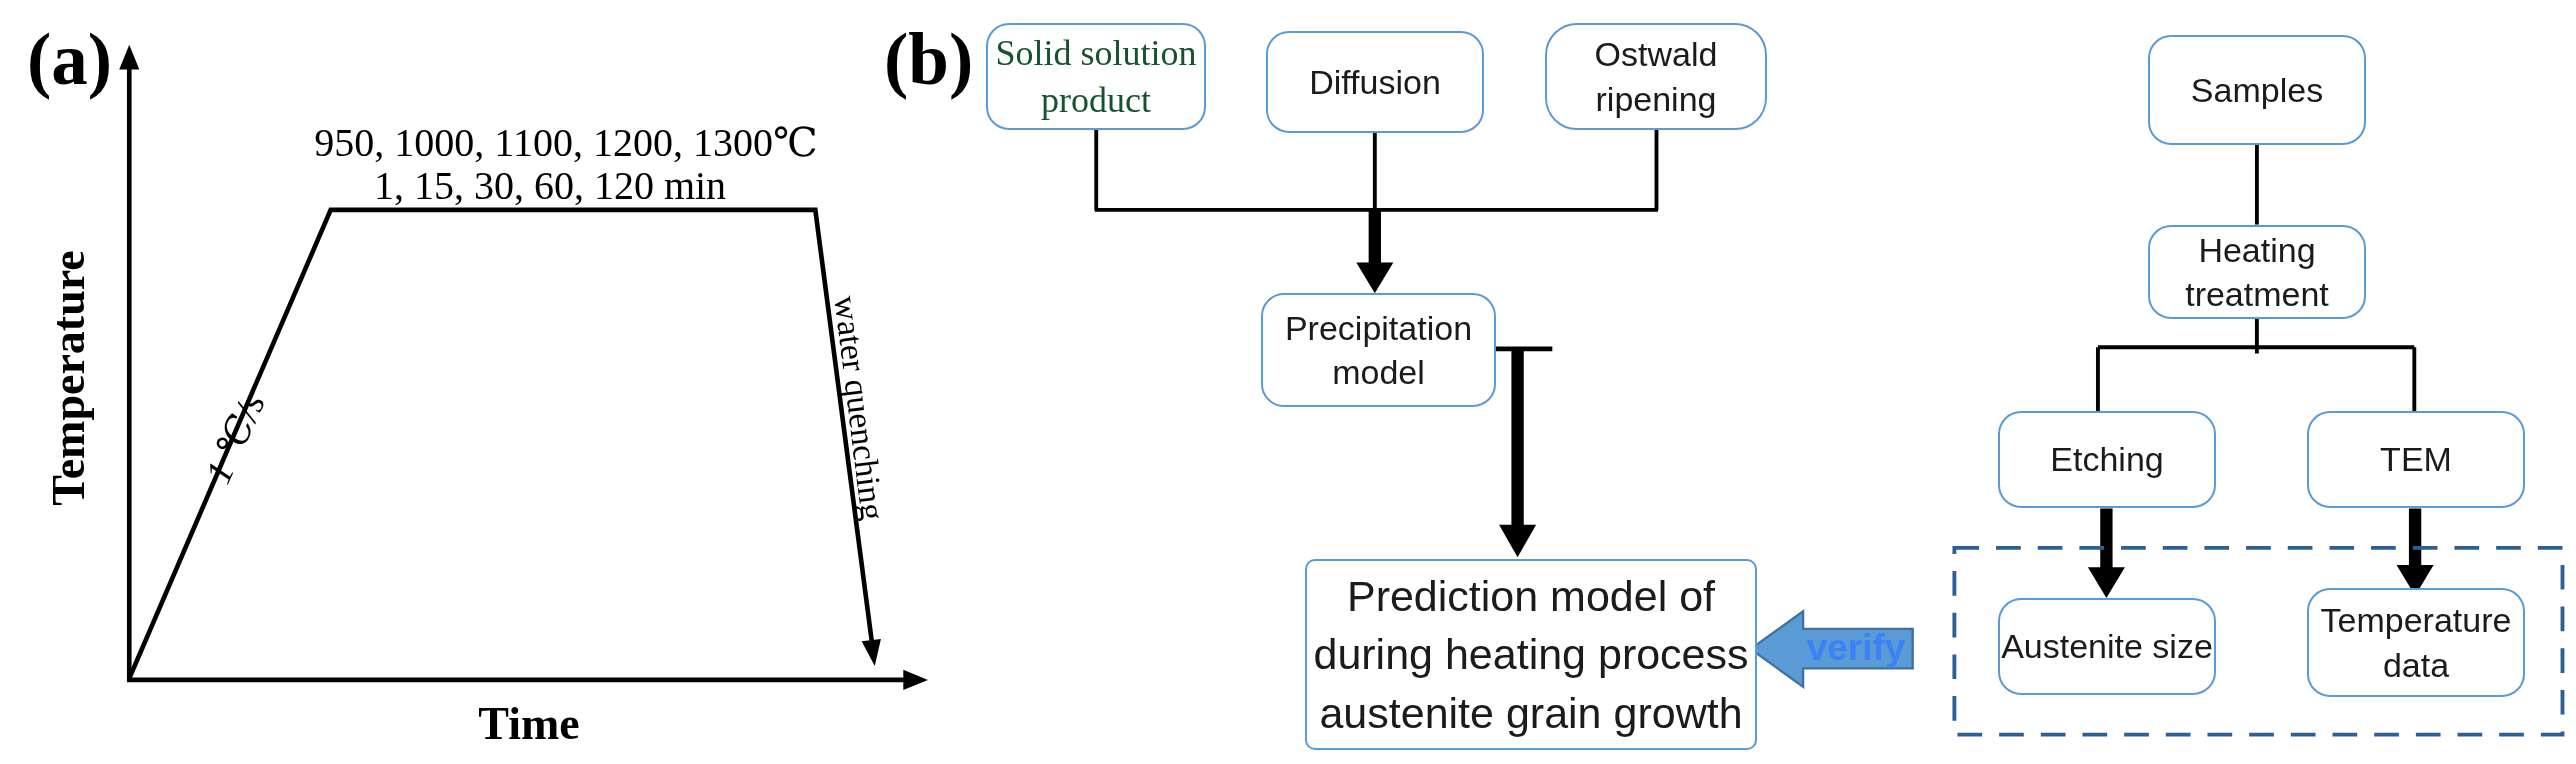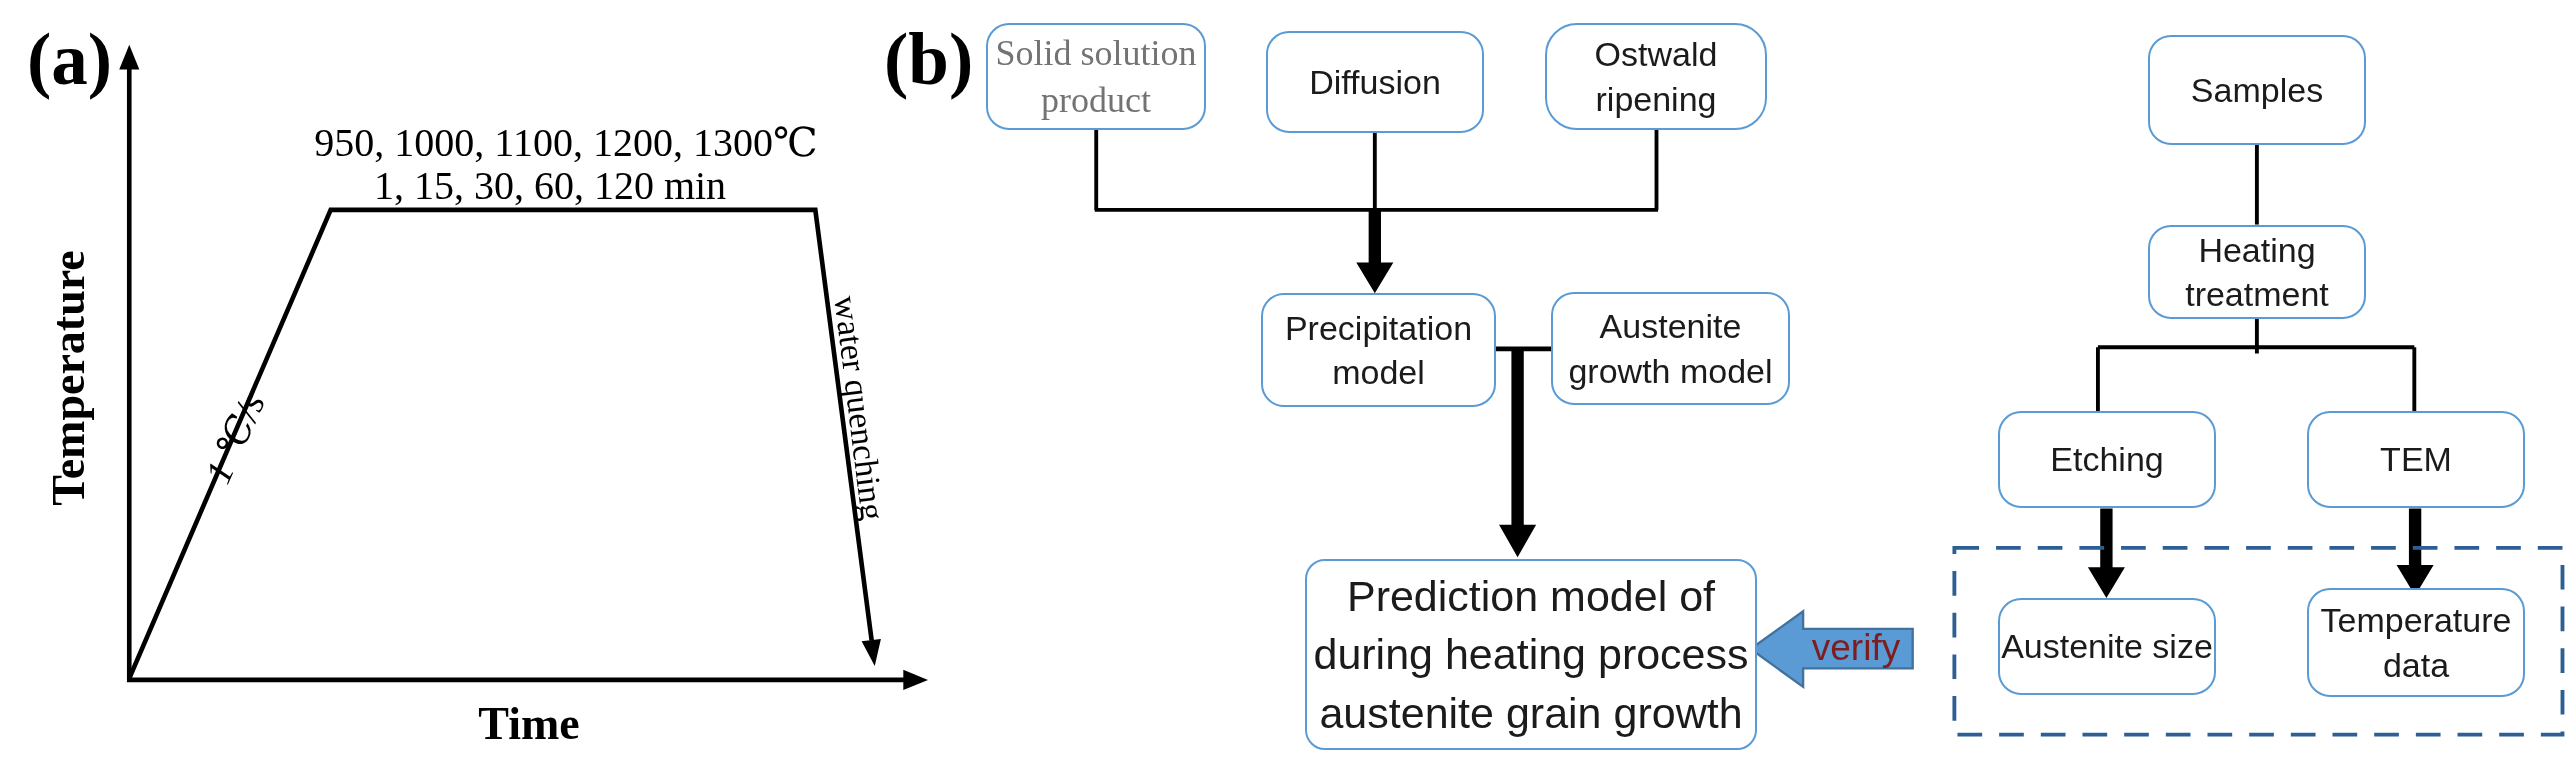--- a/index.html
+++ b/index.html
@@ -29,25 +29,26 @@
   .rot-ramp{font-size:37px;font-style:italic;transform:translate(-50%,-50%) rotate(-66deg);}
   .rot-quench{font-size:34px;transform:translate(-50%,-50%) rotate(83deg);}
   .rot-vert{transform:translate(-50%,-50%) rotate(-90deg);}
   .node{
     position:absolute;box-sizing:border-box;background:#fff;
     border:2.3px solid var(--box-border);border-radius:23px;
     display:flex;flex-direction:column;align-items:center;justify-content:center;
     color:var(--box-text);font-size:34px;line-height:1.3;text-align:center;
   }
   .node .ln{display:block;white-space:nowrap;}
-  .node.serif{font-family:"Liberation Serif","DejaVu Serif",serif;font-size:36px;color:#737373;}
-  .node.big{font-size:43px;border-radius:20px;line-height:1.35;}
+  .node.serif{font-family:"Liberation Serif","DejaVu Serif",serif;font-size:36px;color:#14532d;}
+  .node.big{font-size:43px;border-radius:10px;line-height:1.35;}
   .verify-text{
-    position:absolute;transform:translate(-50%,-50%);font-size:37px;color:#7f1d1d;
+    position:absolute;transform:translate(-50%,-50%);font-size:37px;color:#3b82f6;
     white-space:nowrap;
+    font-weight:bold;
   }
 </style>
 </head>
 <body>
 
 <div class="canvas">
 
   <svg class="layer" viewBox="0 0 3337 990">
 
     <path d="M167 879 L167 84" stroke="var(--diagram-line)" stroke-width="6" fill="none"></path>
@@ -108,24 +109,20 @@
   <div class="node" style="left:1545px;top:23px;width:222px;height:107px;border-radius:32px;">
     <span class="ln">Ostwald</span>
     <span class="ln">ripening</span>
   </div>
 
   <div class="node" style="left:1261px;top:293px;width:235px;height:114px;">
     <span class="ln">Precipitation</span>
     <span class="ln">model</span>
   </div>
 
-  <div class="node" style="left:1551px;top:292px;width:239px;height:113px;">
-    <span class="ln">Austenite</span>
-    <span class="ln">growth model</span>
-  </div>
 
   <div class="node big" style="left:1305px;top:559px;width:452px;height:191px;">
     <span class="ln">Prediction model of</span>
     <span class="ln">during heating process</span>
     <span class="ln">austenite grain growth</span>
   </div>
 
   <div class="verify-text" style="left:1856px;top:648px;">verify</div>
 
   <div class="node" style="left:2148px;top:35px;width:218px;height:110px;">

